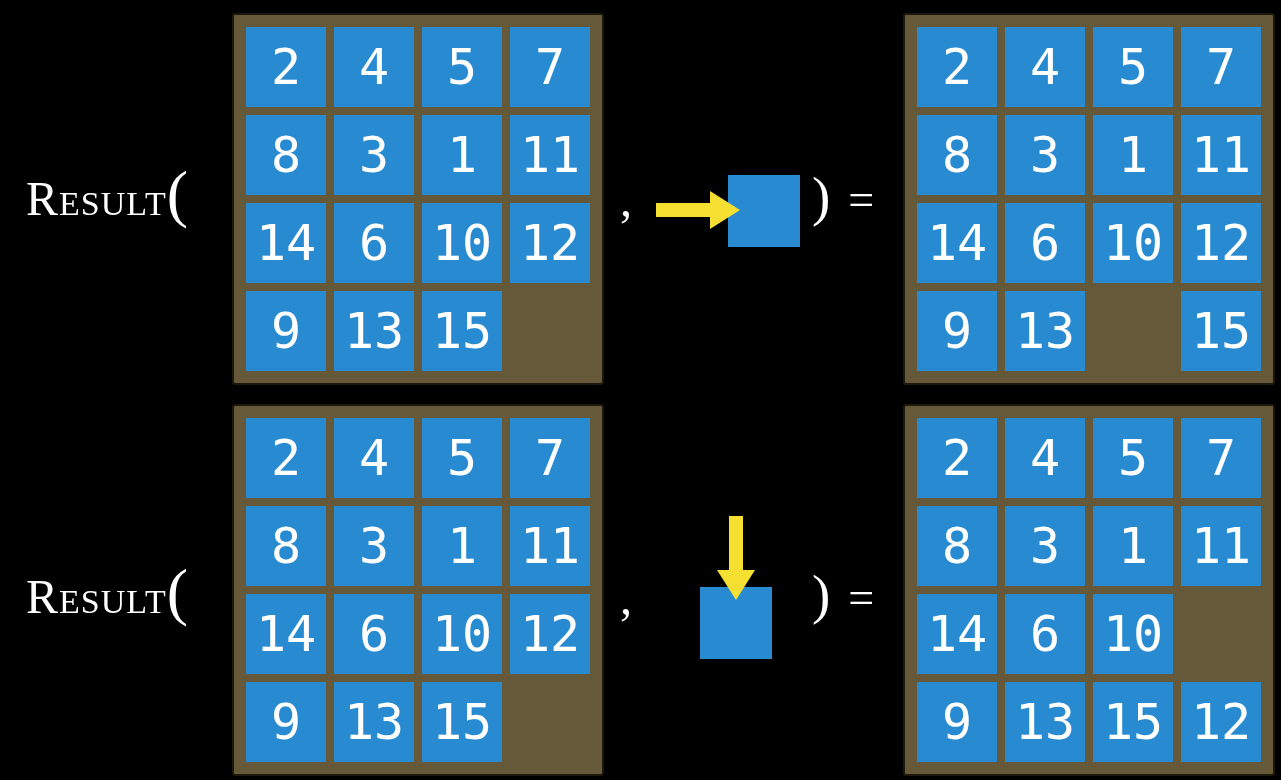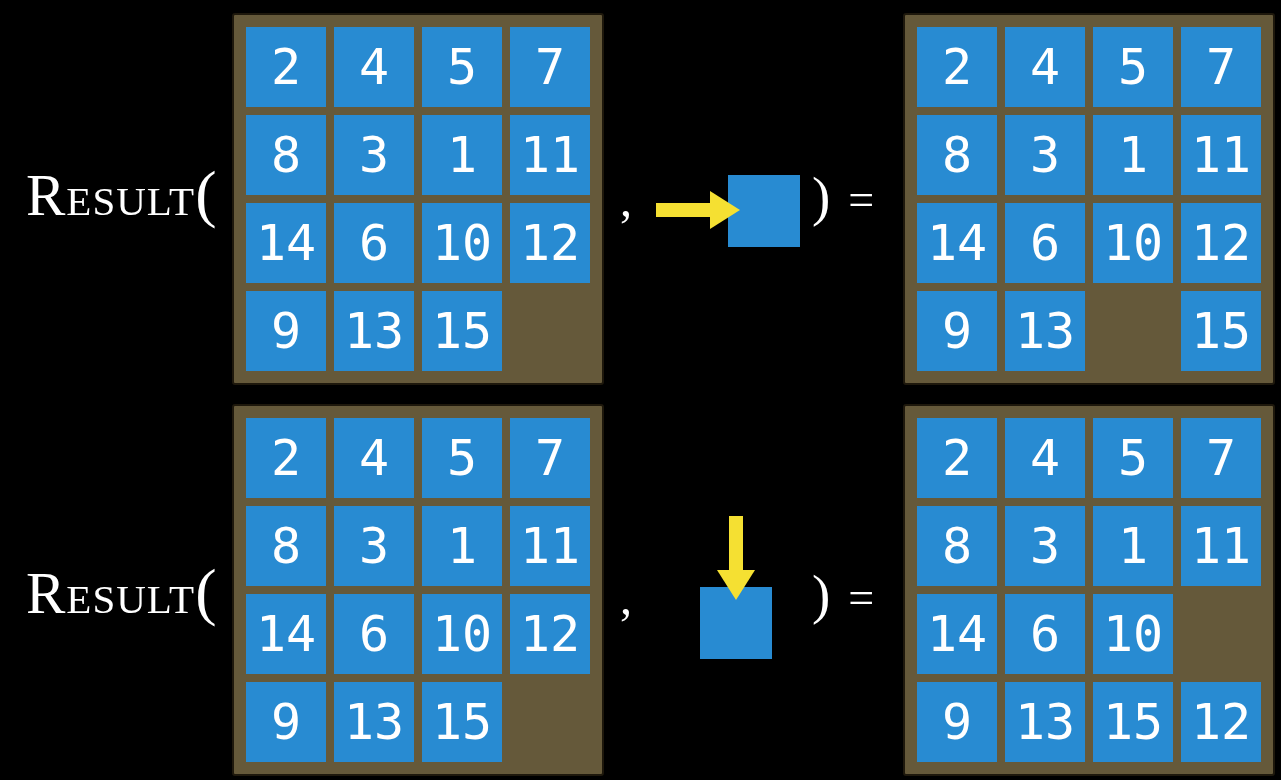--- a/index.html
+++ b/index.html
@@ -11,21 +11,21 @@
   }
   .abs{position:absolute;}
 
   
   .fn-label{
     display:flex;align-items:baseline;
     color:var(--label_text,#fff);white-space:nowrap;
   }
   .fn-name{
     font-variant:small-caps;
-    font-size:59px;line-height:1;letter-spacing:1px;font-family:Liberation Serif, serif;
+    font-size:48px;line-height:1;letter-spacing:1px;font-family:Liberation Serif, serif;
   }
   .paren-open{font-size:64px;line-height:1;}
   .comma{color:var(--label_text,#fff);font-size:48px;line-height:1;}
   .close-eq{
     display:flex;align-items:baseline;gap:18px;
     color:var(--label_text,#fff);
   }
   .paren-close{font-size:55px;line-height:1;}
   .equals{font-size:46px;line-height:1;}
 

